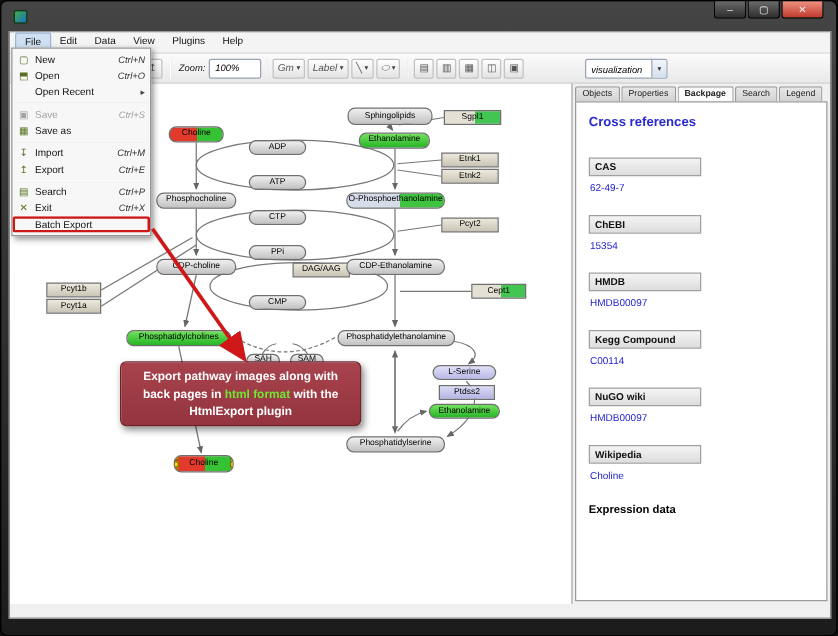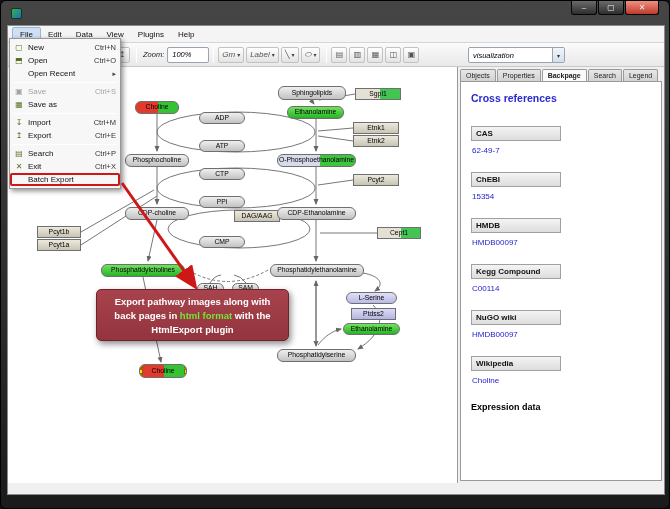--- a/index.html
+++ b/index.html
@@ -7,33 +7,33 @@
   .frame { position:absolute; left:0; top:0; width:670px; height:509px; background:linear-gradient(#454545,#1b1b1b); border:1px solid #000; border-radius:6px; }
   
   .titlebar { position:absolute; left:0; top:0; width:100%; height:24px; display:flex; align-items:center; padding-left:10px; }
   .app-icon { width:11px; height:11px; border-radius:2px; background:linear-gradient(135deg,#3fae49,#1b6ec2); border:1px solid #0d3d14; margin-right:5px; }
   .title { color:#fff; font-size:8.5px; text-shadow:0 1px 2px #000; }
   .winbtns { position:absolute; right:10px; top:0; display:flex; }
   .wb { width:26px; height:14px; border:1px solid #050505; border-top:none; background:linear-gradient(#6a6a6a,#2e2e2e); color:#f0f0f0; font-size:8px; display:flex; align-items:center; justify-content:center; border-radius:0 0 3px 3px; margin-left:1px; }
   .wb.close { width:34px; background:linear-gradient(#ef9181,#c0392b); }
   
   .client { position:absolute; left:6px; top:24px; width:658px; height:470px; background:#f0f0f0; border:1px solid #8a8a8a; }
-  .menubar { height:17px; background:#f4f4f4; border-bottom:1px solid #d6d6d6; display:flex; align-items:center; font-size:8px; padding-left:4px; }
+  .menubar { height:17px; background:#f4f4f4; border-bottom:1px solid #d6d6d6; display:flex; align-items:flex-start; font-size:8px; padding-left:4px; }
   .mitem { padding:2px 7px; color:#111; }
   .mitem.active { background:#cfe0f2; border:1px solid #9ab6d6; border-radius:2px; }
   .toolbar { position:relative; height:24px; background:linear-gradient(#fbfbfb,#e9e9e9); border-bottom:1px solid #c9c9c9; display:flex; align-items:center; padding-left:16px; font-size:7.5px;font-style:italic; }
   .tbtn { min-width:16px; height:16px; margin-right:2px; border:1px solid #c2c2c2; border-radius:2px; background:linear-gradient(#ffffff,#e3e3e3); color:#555; display:flex; align-items:center; justify-content:center; font-size:8px; padding:0 3px; }
   .tbtn .da { font-size:6px; color:#444; margin-left:2px; }
   .tsep { width:1px; height:16px; background:#c4c4c4; margin:0 4px; border-right:1px solid #fff; }
   .zoomlab { color:#222; margin:0 3px 0 2px; }
   .combo { height:16px; border:1px solid #9aa4b0; background:#fff; display:flex; align-items:center; font-size:7.5px; border-radius:2px; }
   .combo .cv { padding:0 4px; flex:1; white-space:nowrap; }
   .combo .ca { width:12px; height:100%; background:linear-gradient(#f2f6fb,#d4dfec); border-left:1px solid #9aa4b0; display:flex; align-items:center; justify-content:center; font-size:6px; color:#333; }
   .zoomcombo { width:42px;gap:25px; }
-  .viscombo { position:absolute; left:460px; top:4px; width:97px;justify-content:center; }
+  .viscombo { position:absolute; left:460px; top:4px; width:66px;justify-content:center; }
   
   .main { position:absolute; left:0; top:41px; width:656px; height:416px; display:flex; }
   .canvas { position:relative; width:449px; height:416px; background:#fff; overflow:hidden; }
   .canvas svg.edges { position:absolute; left:0; top:0; }
   .node { position:absolute; border:1px solid #6f6f6f; display:flex; align-items:center; justify-content:center; overflow:hidden; background:linear-gradient(#efefef,#c2c2c2); }
   .node .nlabel { font-size:6.8px; line-height:1; color:#000; white-space:nowrap; }
   .node.round { border-radius:6px; }
   .s-green { background:linear-gradient(#72e25e,#27b427); }
   .s-redgreen { background:linear-gradient(90deg,#e23b2e 0 52%,#35c235 52% 100%); }
   .s-blue-green { background:linear-gradient(90deg,#d7dcea 0 55%,#3ec43e 55% 100%); }
@@ -54,21 +54,21 @@
   .bplink { color:#2222cc; font-size:8px; margin-top:5px; padding-left:1px; }
   .bpval { color:#111; font-size:8px; margin-top:5px; padding-left:1px; }
   .bp-footer { font-weight:bold; font-size:9px; color:#000; margin-top:4px; }
   
   .statusbar { position:absolute; left:0; bottom:0; width:656px; height:13px; background:linear-gradient(#f6f6f6,#e3e3e3); border-top:1px solid #bdbdbd; font-size:7.5px; color:#222; padding:1px 5px; white-space:nowrap; overflow:hidden; }
   
   .filemenu { position:absolute; left:8px; top:37px; width:112px; background:#f7f7f7; border:1px solid #979797; box-shadow:2px 2px 5px rgba(0,0,0,.45); z-index:50; padding:2px 0; }
   .fitem { position:relative; display:flex; align-items:center; height:13px; font-size:8px; color:#111; padding:0 4px 0 3px; }
   .fitem .ficon { width:12px; font-size:8px; color:#56701f; text-align:center; margin-right:3px; }
   .fitem .flabel { flex:1; white-space:nowrap; }
-  .fitem .fshort { font-size:7.5px; color:#333; }
+  .fitem .fshort { font-size:7.5px; color:#333;font-style:italic; }
   .fitem .farrow { font-size:7px; color:#444; margin-left:3px; }
   .fitem.dis, .fitem.dis .fshort, .fitem.dis .ficon { color:#a2a2a2; }
   .fitem.redbox { box-shadow:inset 0 0 0 2px #cf1717; border-radius:2px; }
   .msep { height:1px; background:#cfcfcf; border-bottom:1px solid #fff; margin:2px 3px; }
   
   .callout { position:absolute; left:95px; top:288px; width:193px; height:52px; background:linear-gradient(#a8434d,#93343e); border:1px solid #6e232b; border-radius:5px; box-shadow:2px 3px 6px rgba(0,0,0,.45); color:#fff; font-weight:bold; font-size:9.5px; line-height:1.45; text-align:center; padding:5px 6px; z-index:55; }
   .callout .hl { color:#6fe833; }
   .overlay { position:absolute; left:0; top:0; width:670px; height:509px; pointer-events:none; z-index:60; }
 </style>
 </head>

